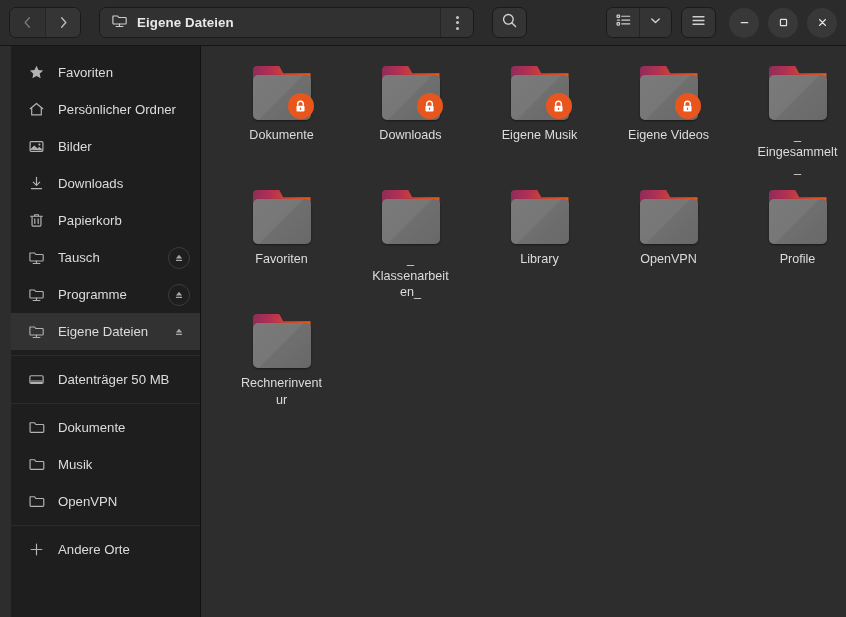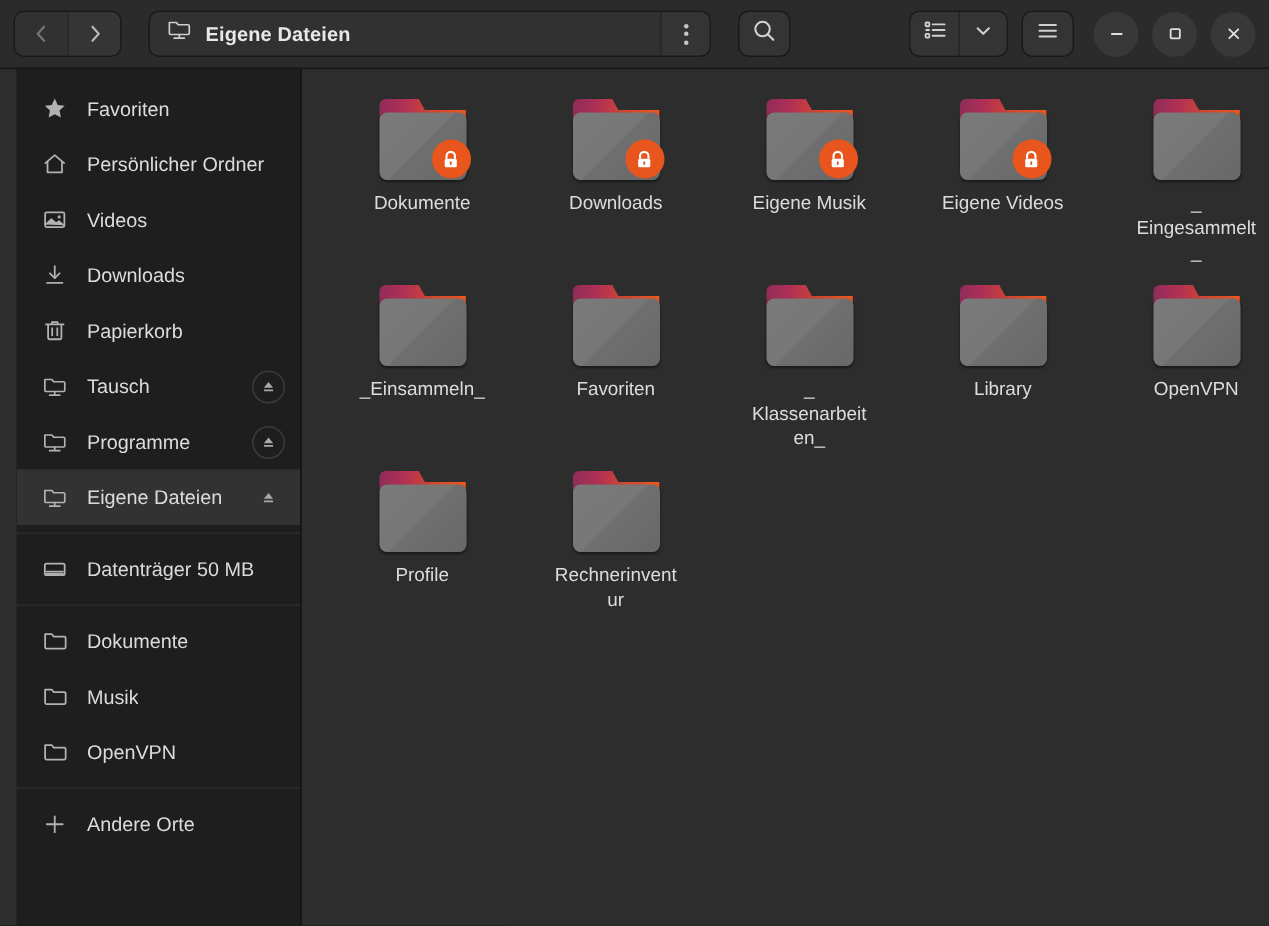--- a/index.html
+++ b/index.html
@@ -350,21 +350,21 @@
           <span class="side-label">Persönlicher Ordner</span>
         </div>
         <div class="side-item">
           <span class="side-icon">
             <svg width="17" height="17" viewBox="0 0 18 18" fill="none" stroke="currentColor" stroke-width="1.25" stroke-linecap="round" stroke-linejoin="round">
               <rect x="2.2" y="3.8" width="13.6" height="10.4" rx="1.1"></rect>
               <circle cx="12.1" cy="7" r="1.1" fill="currentColor" stroke="none"></circle>
               <path d="M2.6 12.4 L6.6 8.4 L10 11.5 L12 9.9 L15.4 12.9" fill="currentColor" stroke="currentColor" stroke-width="1"></path>
             </svg>
           </span>
-          <span class="side-label">Videos</span>
+          <span class="side-label">Bilder</span>
         </div>
         <div class="side-item">
           <span class="side-icon">
             <svg width="17" height="17" viewBox="0 0 18 18" fill="none" stroke="currentColor" stroke-width="1.25" stroke-linecap="round" stroke-linejoin="round">
               <path d="M9 2.6 v8.2"></path>
               <path d="M5.6 7.6 L9 11 L12.4 7.6"></path>
               <path d="M3.6 14.4 h10.8"></path>
             </svg>
           </span>
           <span class="side-label">Downloads</span>
@@ -540,27 +540,20 @@
             </div>
             <div class="flabel">_
 Eingesammelt
 _</div>
           </div>
           <div class="fitem">
             <div class="ficon">
               <div class="folder-back"></div>
               <div class="folder-front"></div>
             </div>
-            <div class="flabel">_Einsammeln_</div>
-          </div>
-          <div class="fitem">
-            <div class="ficon">
-              <div class="folder-back"></div>
-              <div class="folder-front"></div>
-            </div>
             <div class="flabel">Favoriten</div>
           </div>
           <div class="fitem">
             <div class="ficon">
               <div class="folder-back"></div>
               <div class="folder-front"></div>
             </div>
             <div class="flabel">_
 Klassenarbeit
 en_</div>

